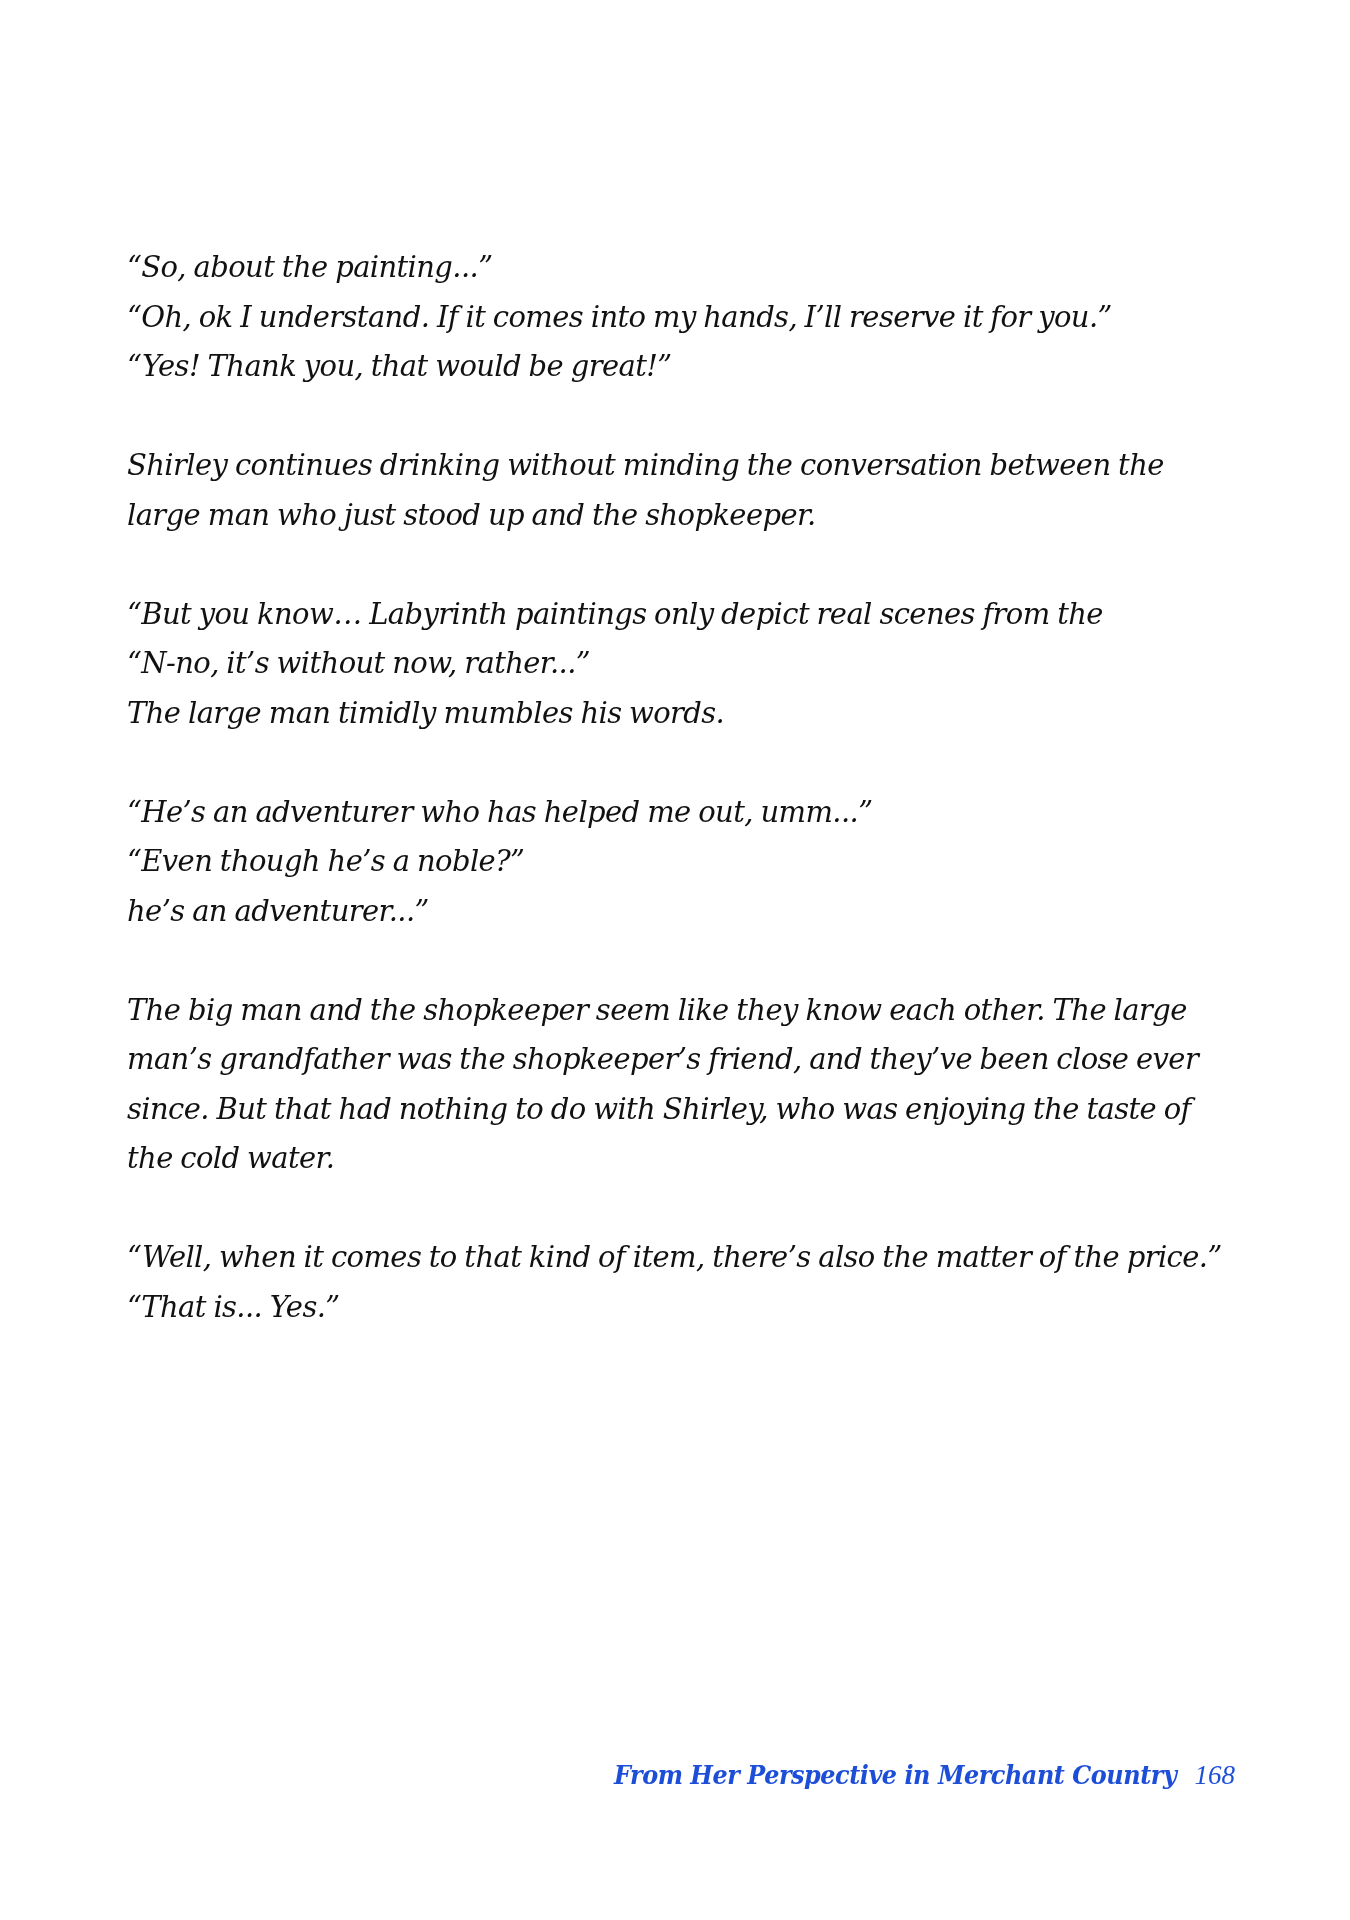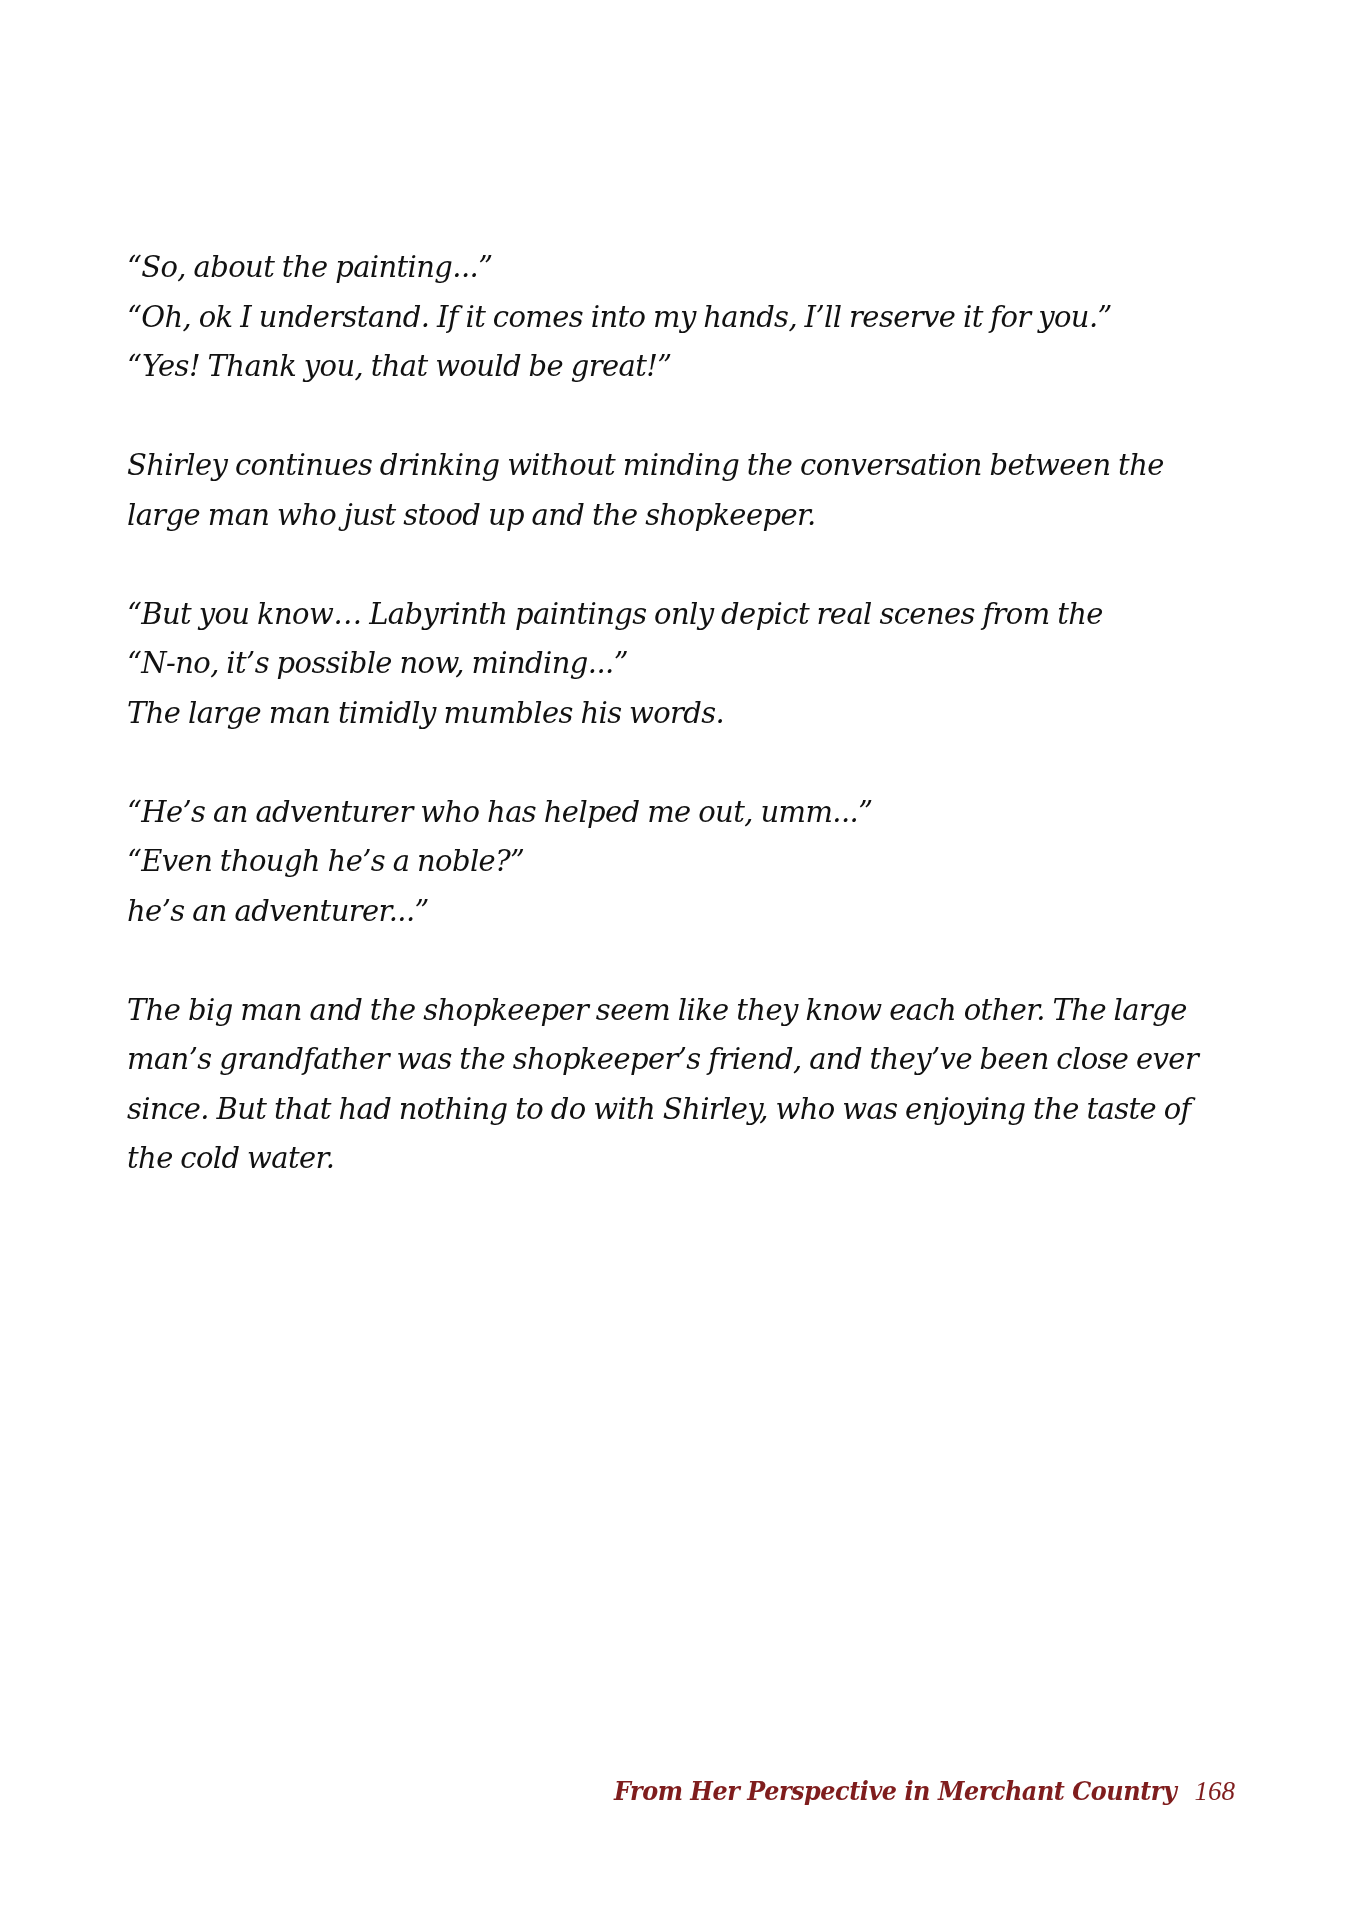--- a/index.html
+++ b/index.html
@@ -42,22 +42,21 @@
       white-space: nowrap;
       margin: 0;
     }
     .footer {
       position: absolute;
       right: 115px;
       top: 1760px;
       display: flex;
       align-items: baseline;
       gap: 18px;
-      color: #7f1d1d;
-      margin-top: 16px;
+      color: #1d4ed8;
     }
     .footer-title {
       font-family: "DejaVu Serif", serif;
       font-style: italic;
       font-weight: bold;
       font-size: 26px;
       letter-spacing: -0.5px;
       transform: scaleX(0.92);
       transform-origin: right center;
     }
@@ -79,37 +78,41 @@
       <span class="line">“Yes! Thank you, that would be great!”</span>
     </div>
 
     <div class="paragraph">
       <span class="line">Shirley continues drinking without minding the conversation between the</span>
       <span class="line">large man who just stood up and the shopkeeper.</span>
     </div>
 
     <div class="paragraph">
       <span class="line">“But you know… Labyrinth paintings only depict real scenes from the</span>
-      <span class="line">“N-no, it’s possible now, minding...”</span>
+      <span class="line">“N-no, it’s without now, rather...”</span>
       <span class="line">The large man timidly mumbles his words.</span>
     </div>
 
     <div class="paragraph">
       <span class="line">“He’s an adventurer who has helped me out, umm...”</span>
       <span class="line">“Even though he’s a noble?”</span>
       <span class="line">he’s an adventurer...”</span>
     </div>
 
     <div class="paragraph">
       <span class="line">The big man and the shopkeeper seem like they know each other. The large</span>
       <span class="line">man’s grandfather was the shopkeeper’s friend, and they’ve been close ever</span>
       <span class="line">since. But that had nothing to do with Shirley, who was enjoying the taste of</span>
       <span class="line">the cold water.</span>
     </div>
 
+    <div class="paragraph">
+      <span class="line">“Well, when it comes to that kind of item, there’s also the matter of the price.”</span>
+      <span class="line">“That is... Yes.”</span>
+    </div>
 
   </div>
 
   <div class="footer">
     <span class="footer-title">From Her Perspective in Merchant Country</span>
     <span class="page-number">168</span>
   </div>
 </div>
 
 </body></html>

